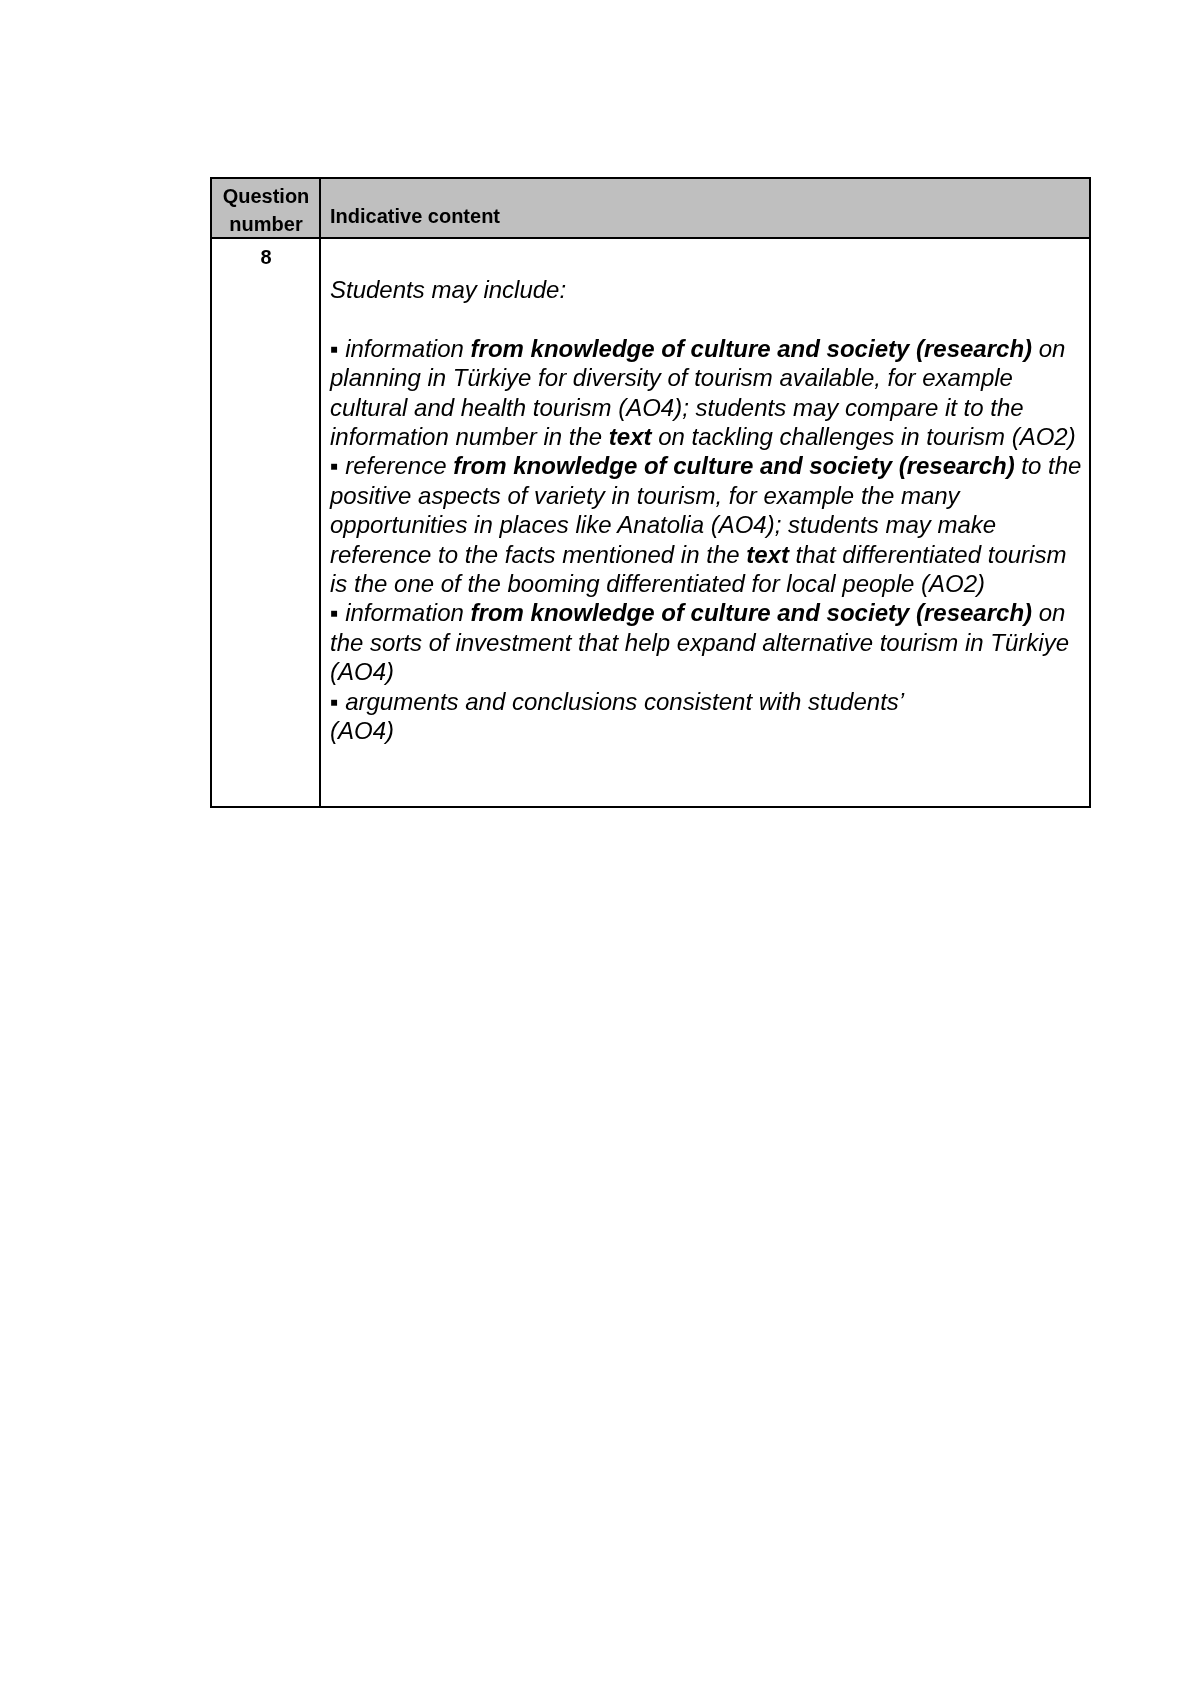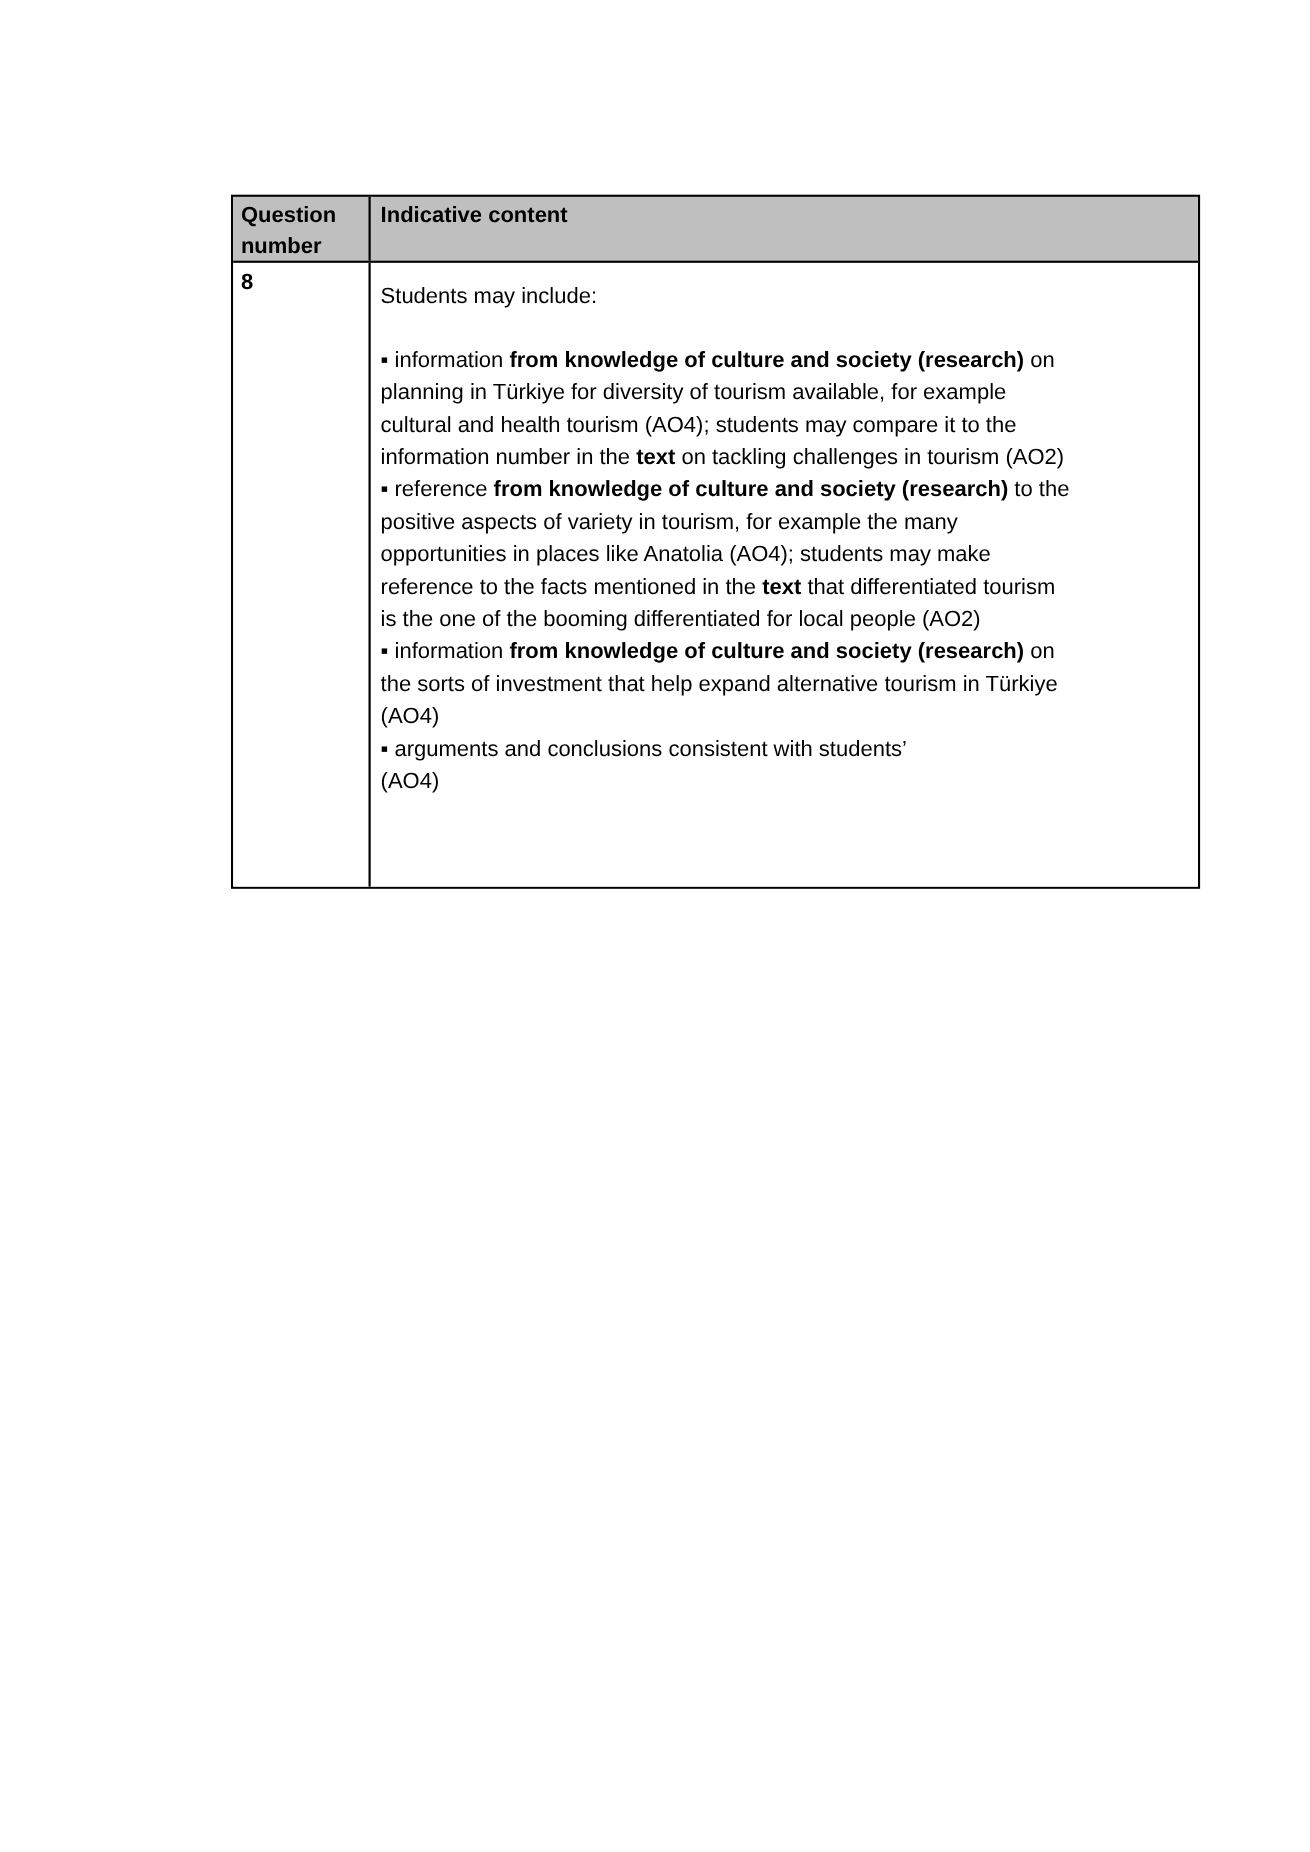--- a/index.html
+++ b/index.html
@@ -43,44 +43,47 @@
   .body-row {
     height: 567px;
     background: #ffffff;
   }
   .cell {
     box-sizing: border-box;
     overflow: hidden;
   }
   .c1 {
     flex: none;
-    width: 125px;
+    width: 109px;
     border-right: 2px solid #000000;
     padding: 2px 6px 0 7px;
+    text-align: center;
   }
   .c2 {
     flex: 1;
     padding: 2px 8px 0 9px;
+    margin-top: 20px;
   }
   .header-cell {
     font-weight: bold;
     font-size: 20px;
     line-height: 28px;
     padding-top: 3px;
   }
   .qnum {
     font-weight: bold;
     font-size: 20px;
     line-height: 28px;
     padding-top: 4px;
   }
   .content {
-    font-size: 20px;
+    font-size: 24px;
     line-height: 29.4px;
     padding-top: 16px;
+    font-style: italic;
   }
   .content-line {
     white-space: nowrap;
   }
   .content-line .b {
     font-weight: bold;
     text-align: right;
   }
 </style>
 </head>

